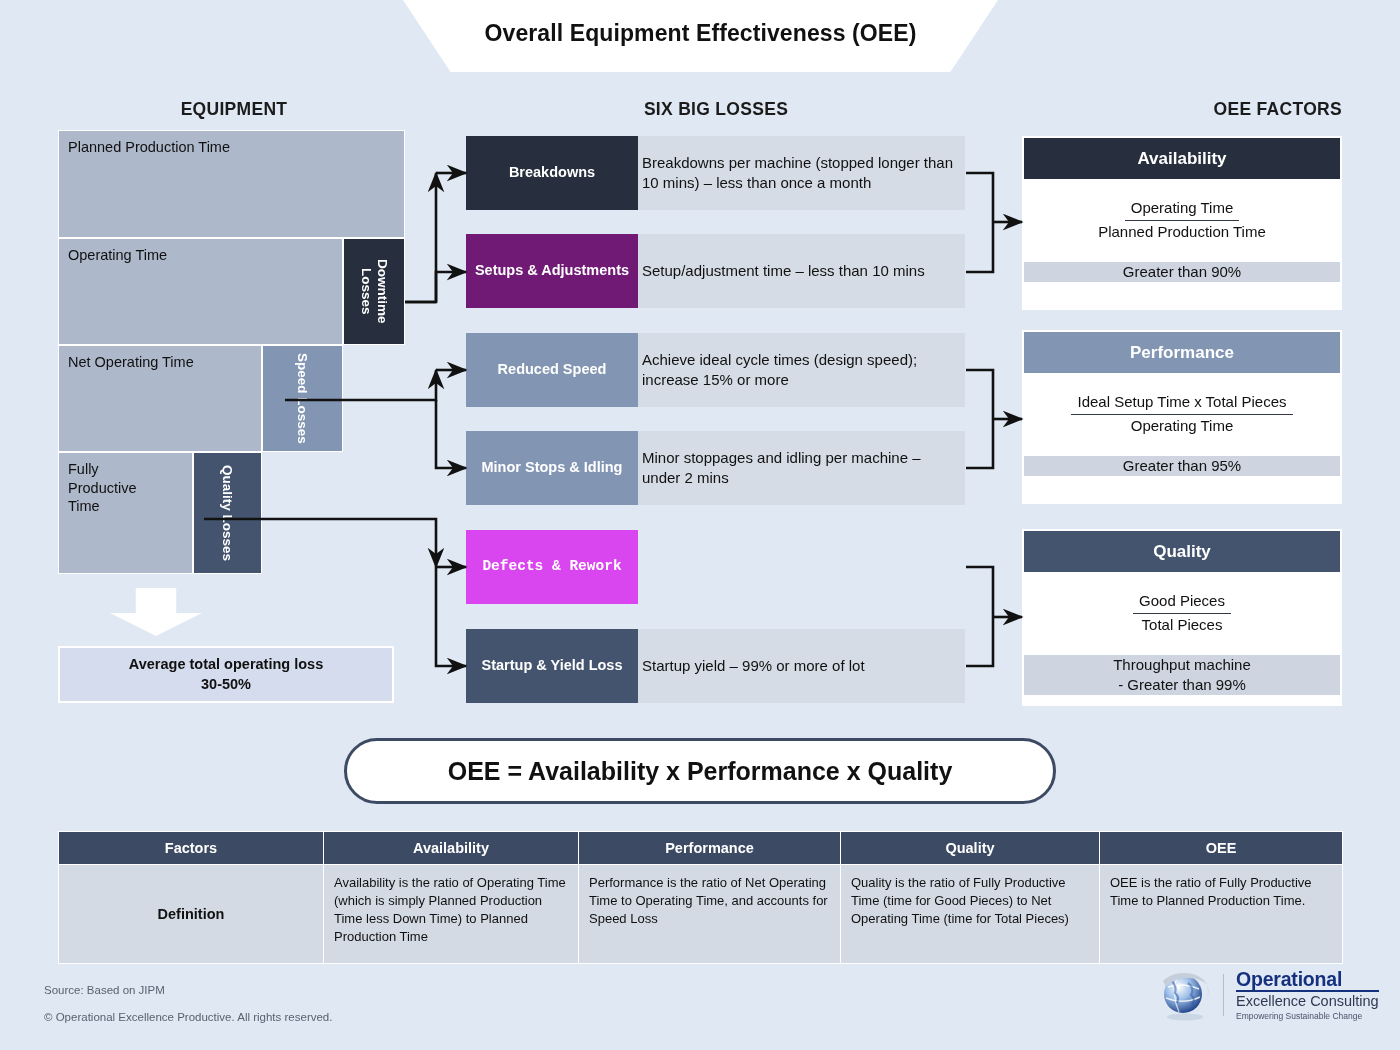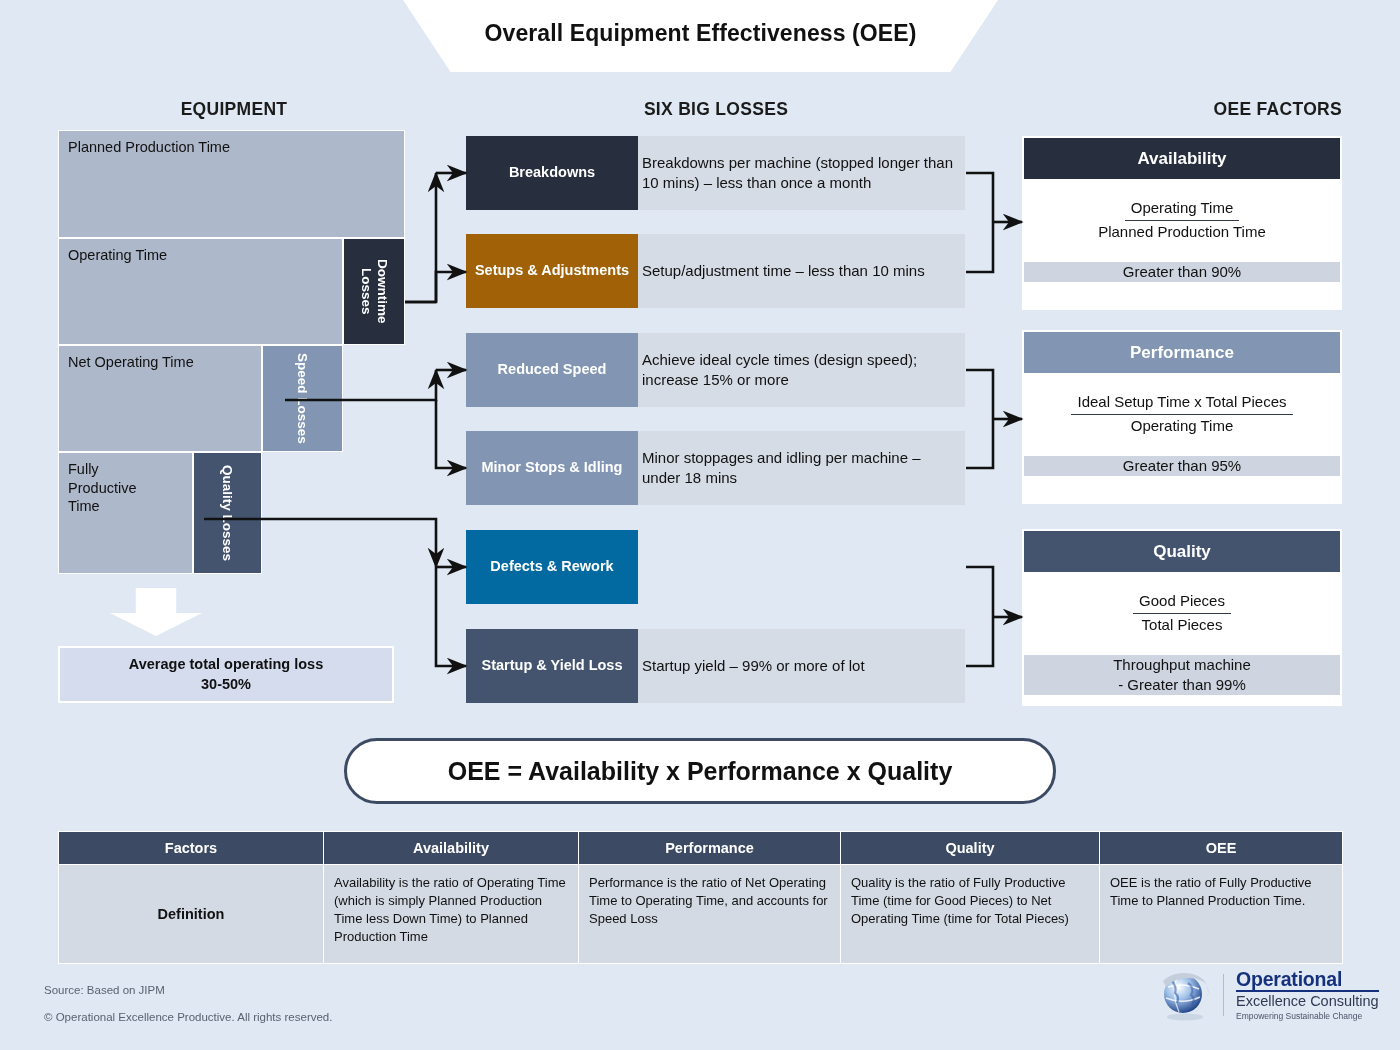--- a/index.html
+++ b/index.html
@@ -186,33 +186,33 @@
   <div class="avg-box">
     <div>Average total operating loss</div>
     <div>30-50%</div>
   </div>
 
   <div class="loss-row" id="lr0">
     <div class="loss-label" style="background: rgb(39, 46, 61);">Breakdowns</div>
     <div class="loss-desc">Breakdowns per machine (stopped longer than 10 mins) – less than once a month</div>
   </div>
   <div class="loss-row" id="lr1">
-    <div class="loss-label" style="background: #a16207;">Setups &amp; Adjustments</div>
+    <div class="loss-label" style="background: #701a75;">Setups &amp; Adjustments</div>
     <div class="loss-desc">Setup/adjustment time – less than 10 mins</div>
   </div>
   <div class="loss-row" id="lr2">
     <div class="loss-label" style="background: rgb(130, 150, 179);">Reduced Speed</div>
     <div class="loss-desc">Achieve ideal cycle times (design speed); increase 15% or more</div>
   </div>
   <div class="loss-row" id="lr3">
     <div class="loss-label" style="background: rgb(130, 150, 179);">Minor Stops &amp; Idling</div>
-    <div class="loss-desc">Minor stoppages and idling per machine – under 18 mins</div>
+    <div class="loss-desc">Minor stoppages and idling per machine – under 2 mins</div>
   </div>
   <div class="loss-row" id="lr4">
-    <div class="loss-label" style="background: #0369a1;">Defects &amp; Rework</div>
+    <div class="loss-label" style="background: #d946ef; font-family: Liberation Mono, monospace;">Defects &amp; Rework</div>
   </div>
   <div class="loss-row" id="lr5">
     <div class="loss-label" style="background: rgb(68, 84, 110);">Startup &amp; Yield Loss</div>
     <div class="loss-desc">Startup yield – 99% or more of lot</div>
   </div>
 
   <div class="factor" id="f0">
     <div class="f-head" style="background: rgb(39, 46, 61);">Availability</div>
     <div class="f-formula">
       <div class="f-num">Operating Time</div>

